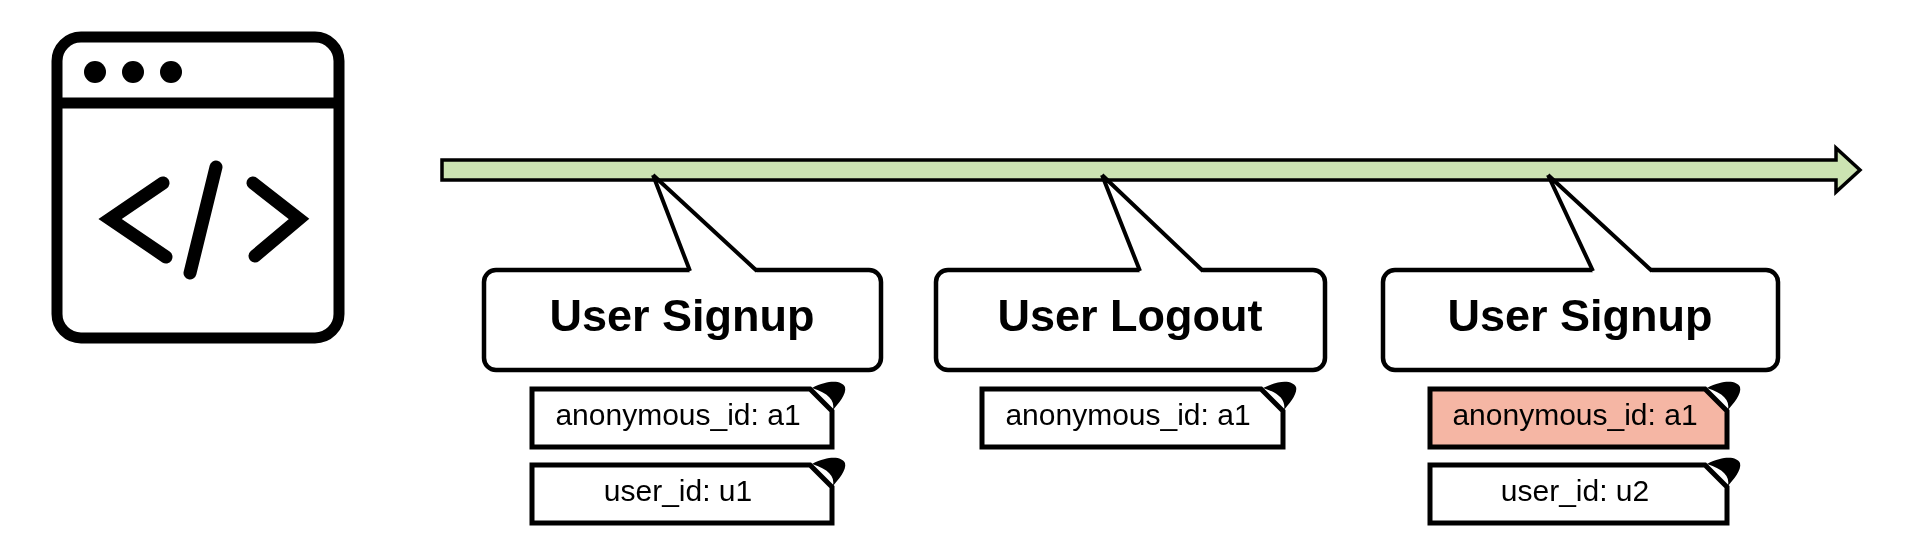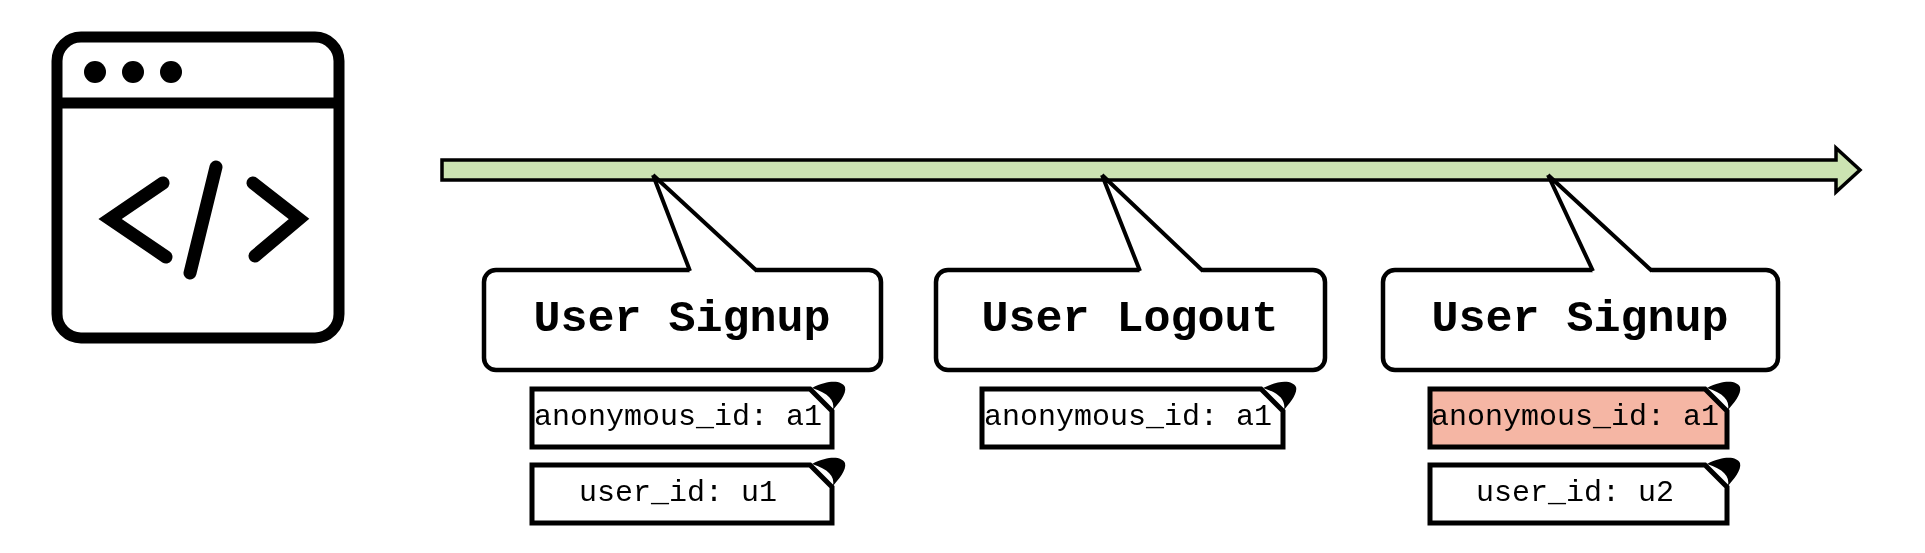--- a/index.html
+++ b/index.html
@@ -1,18 +1,18 @@
 <!DOCTYPE html>
 <html><head>
 <meta charset="utf-8">
 <style>
   html, body { margin: 0; padding: 0; background: #ffffff; }
   .stage {
     width: 1925px; height: 553px; position: relative;
-    font-family: Liberation Mono, monospace;
+    font-family: Liberation Sans, sans-serif;
     background: #ffffff; overflow: hidden;
   }
   svg { display: block; }
   text { fill: #000000; }
   .event-title { font-size: 45px; font-weight: bold; }
   .note-text  { font-size: 30px; font-weight: normal; }
 </style>
 </head>
 <body>
 

